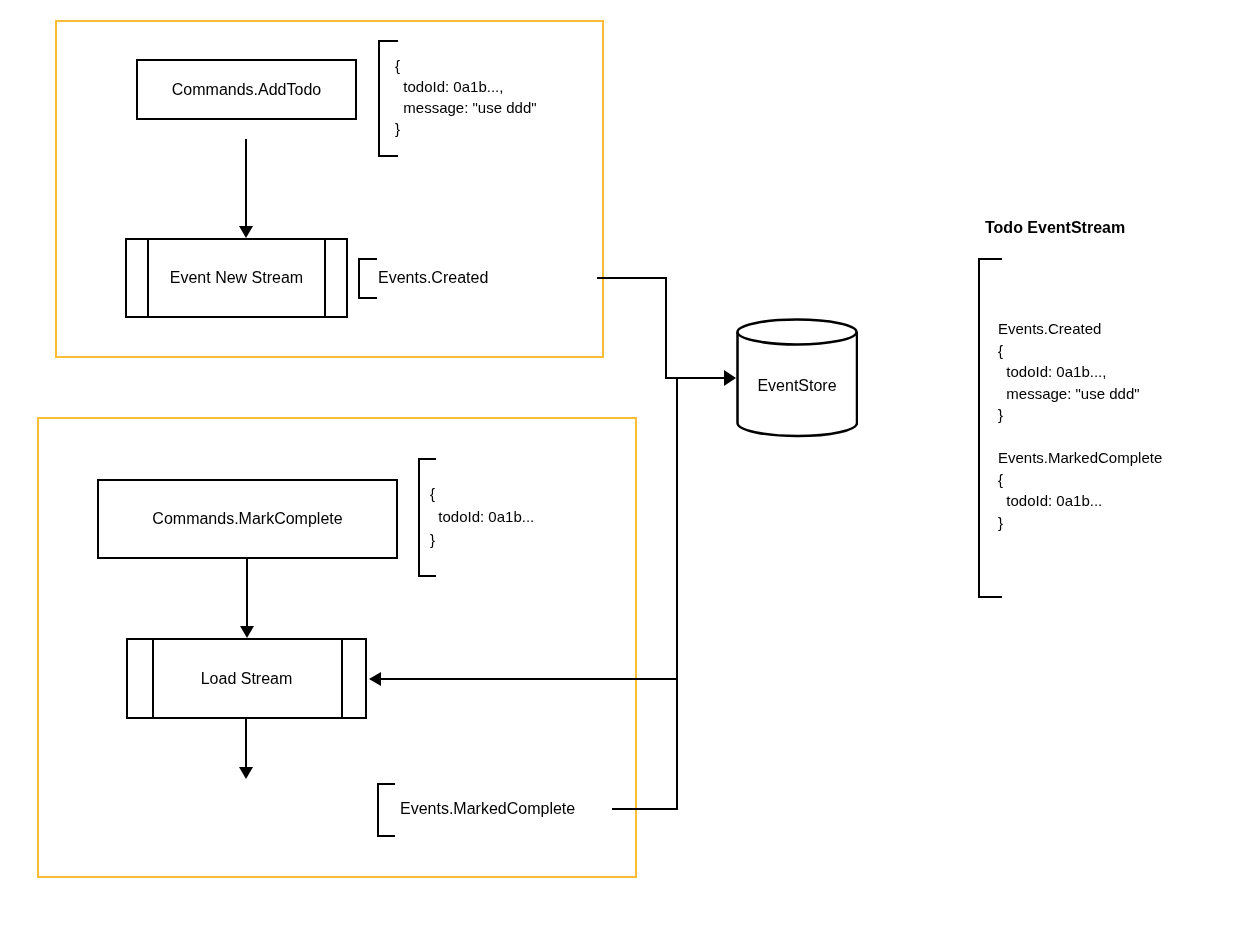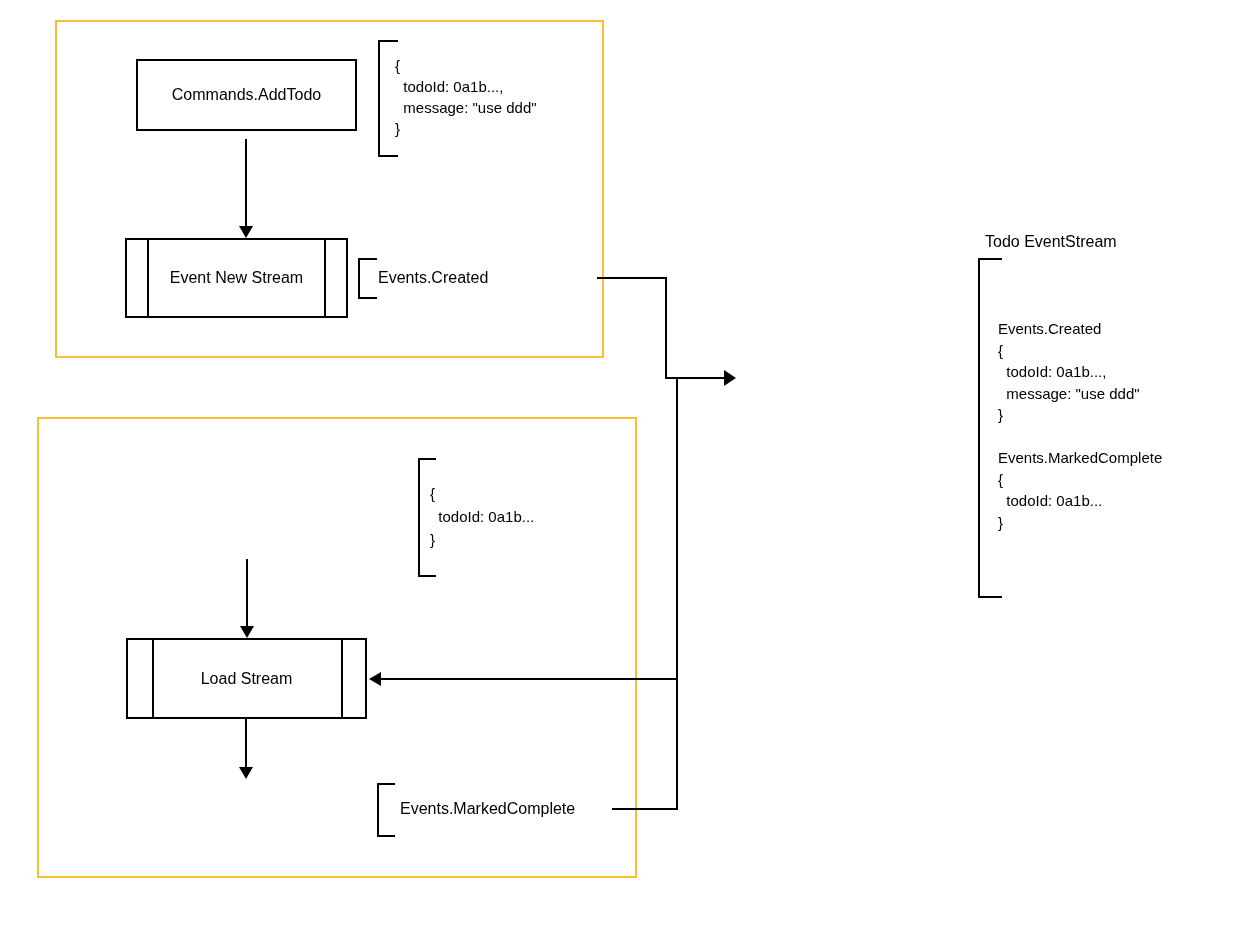--- a/index.html
+++ b/index.html
@@ -61,21 +61,21 @@
   }
 </style>
 </head>
 <body>
 
 <div class="canvas">
 
   <div class="group" style="left:55px; top:20px; width:549px; height:338px;"></div>
   <div class="group" style="left:37px; top:417px; width:600px; height:461px;"></div>
 
-  <div class="node" style="left:136px; top:59px; width:221px; height:72px;">
+  <div class="node" style="left:136px; top:59px; width:221px; height:61px;">
     <span>Commands.AddTodo</span>
   </div>
 
   <div class="line" style="left:245px; top:139px; width:2px; height:89px;"></div>
   <div class="tri tri-down" style="left:239px; top:226px;"></div>
 
   <div class="node" style="left:125px; top:238px; width:223px; height:80px;">
     <div class="procbar" style="left:20px;"></div>
     <div class="procbar" style="right:20px;"></div>
     <span>Event New Stream</span>
@@ -83,20 +83,23 @@
 
   <div class="bracket" style="left:378px; top:40px; width:20px; height:117px;"></div>
   <div class="code" style="left:395px; top:55px;">{
   todoId: 0a1b...,
   message: "use ddd"
 }</div>
 
   <div class="bracket" style="left:358px; top:258px; width:19px; height:41px;"></div>
   <div class="label" style="left:378px; top:269px;">Events.Created</div>
 
+  <div class="node" style="left:97px; top:479px; width:301px; height:80px;">
+    <span>Commands.MarkComplete</span>
+  </div>
 
   <div class="bracket" style="left:418px; top:458px; width:18px; height:119px;"></div>
   <div class="code" style="left:430px; top:482px; line-height:23px;">{
   todoId: 0a1b...
 }</div>
 
   <div class="line" style="left:246px; top:559px; width:2px; height:68px;"></div>
   <div class="tri tri-down" style="left:240px; top:626px;"></div>
 
   <div class="node" style="left:126px; top:638px; width:241px; height:81px;align-items:center;">
@@ -114,22 +117,29 @@
 
   <div class="line" style="left:597px; top:277px; width:70px; height:2px;"></div>
   <div class="line" style="left:665px; top:277px; width:2px; height:102px;"></div>
   <div class="line" style="left:665px; top:377px; width:59px; height:2px;"></div>
   <div class="tri tri-right" style="left:724px; top:370px;"></div>
   <div class="line" style="left:676px; top:377px; width:2px; height:433px;"></div>
   <div class="tri tri-left" style="left:369px; top:672px;"></div>
   <div class="line" style="left:381px; top:678px; width:296px; height:2px;"></div>
   <div class="line" style="left:612px; top:808px; width:66px; height:2px;"></div>
 
+  <div class="cyl" style="left:736px; top:318px; width:122px; height:122px;">
+    <svg width="122" height="122" viewBox="0 0 122 122">
+      <path d="M1.5,14 L1.5,105 A59.5,13 0 0 0 121,105 L121,14" fill="none" stroke="#000" stroke-width="2.5"></path>
+      <ellipse cx="61" cy="14" rx="59.5" ry="12.5" fill="#fff" stroke="#000" stroke-width="2.5"></ellipse>
+    </svg>
+    <div class="cyl-label">EventStore</div>
+  </div>
 
-  <div class="label" style="left:985px; top:233px;">Todo EventStream</div>
+  <div class="label" style="left:985px; top:219px;font-weight:bold;">Todo EventStream</div>
   <div class="bracket" style="left:978px; top:258px; width:24px; height:340px;"></div>
   <div class="code" style="left:998px; top:318px; line-height:21.5px;">Events.Created
 {
   todoId: 0a1b...,
   message: "use ddd"
 }
 
 Events.MarkedComplete
 {
   todoId: 0a1b...

